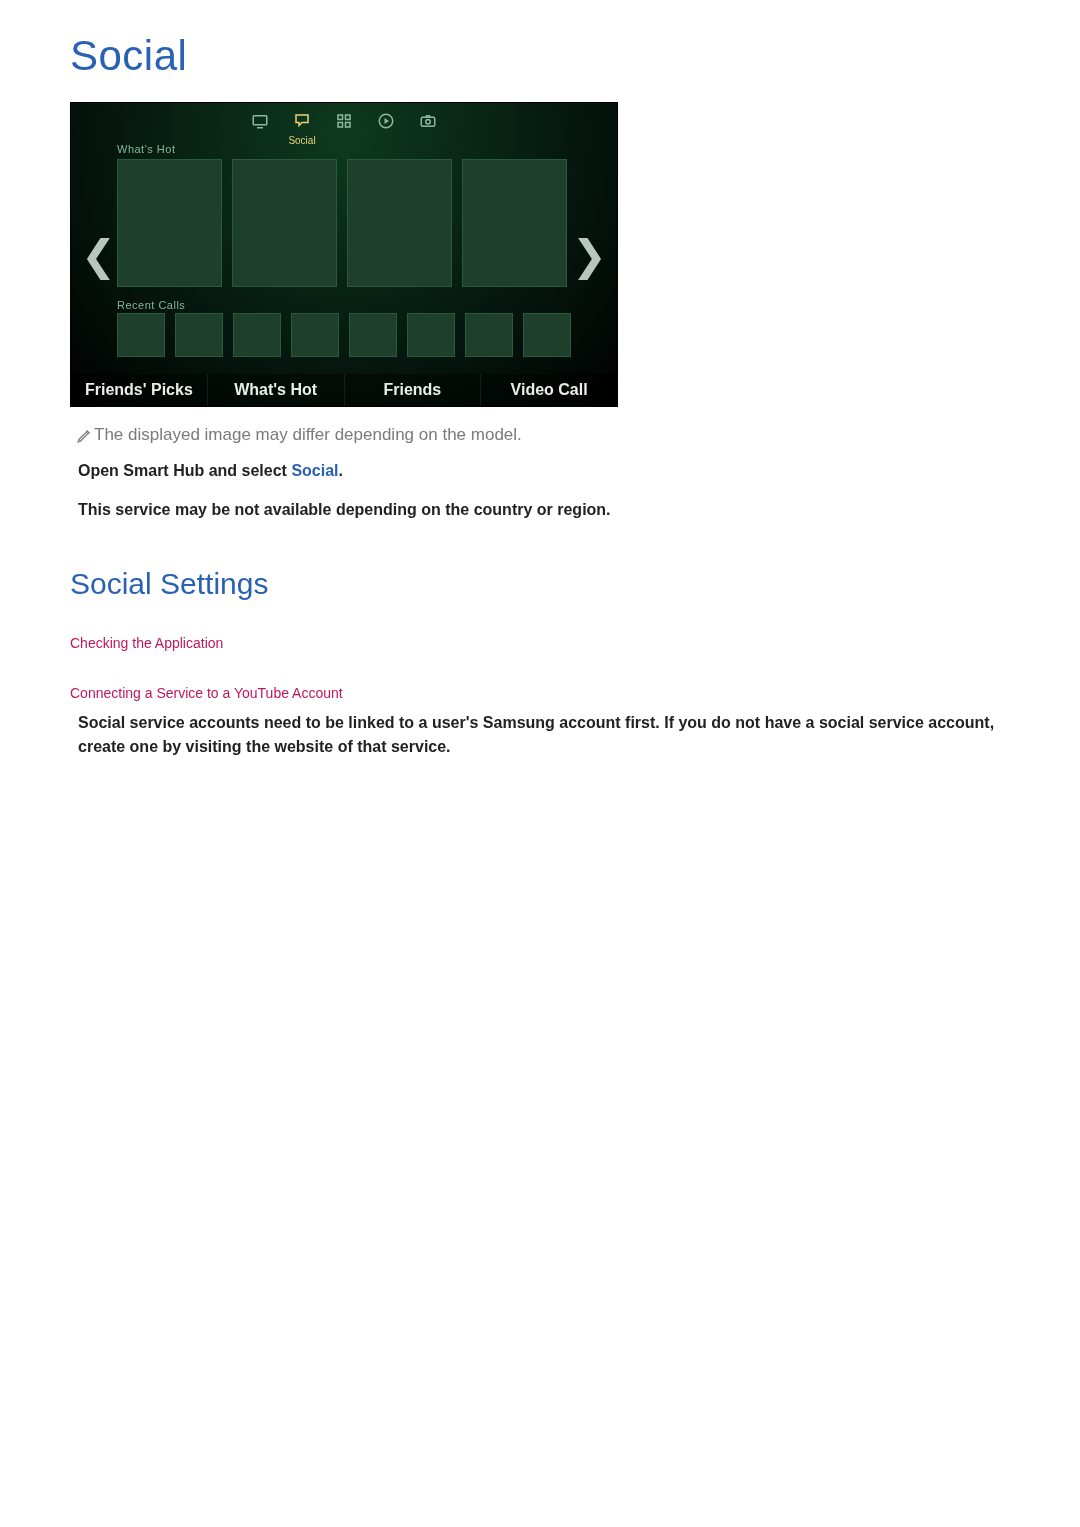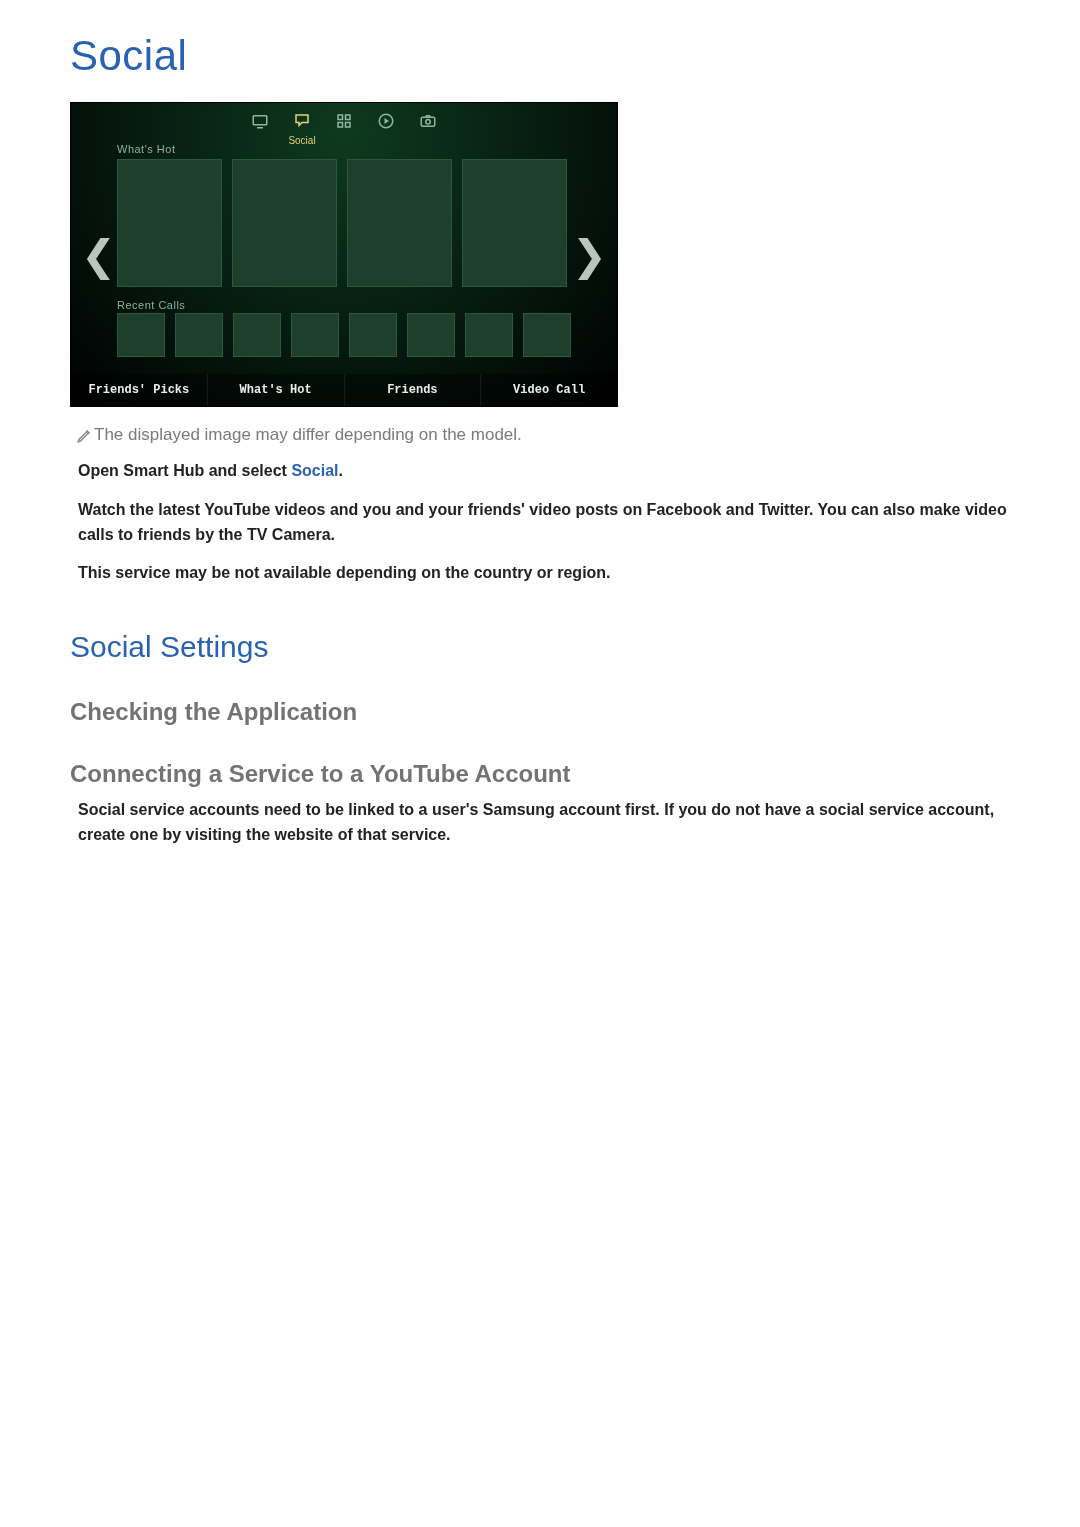--- a/index.html
+++ b/index.html
@@ -24,36 +24,36 @@
   .sectlbl { position: absolute; font-size: 11px; color: #88b49a; letter-spacing: .5px; }
   .lbl-hot { top: 40px; left: 46px; }
   .lbl-recent { top: 196px; left: 46px; }
   .thumbs { position: absolute; display: flex; gap: 10px; }
   .thumbs.row1 { top: 56px; left: 46px; }
   .thumbs.row2 { top: 210px; left: 46px; }
   .thumb { background: #1d3f2c; border: 1px solid #2a5a3e; }
   .row1 .thumb { width: 105px; height: 128px; }
   .row2 .thumb { width: 48px; height: 44px; }
   .bottom-tabs { position: absolute; bottom: 0; left: 0; right: 0; height: 32px; background: rgba(0,0,0,.4); display: flex; }
-  .bottom-tabs .tab { flex: 1; display: flex; align-items: center; justify-content: center; color: #e8efe9; font-size: 12px; font-weight: 700; border-right: 1px solid rgba(255,255,255,.08); font-family: Liberation Mono, monospace; }
+  .bottom-tabs .tab { flex: 1; display: flex; align-items: center; justify-content: center; color: #e8efe9; font-size: 16px; font-weight: 700; border-right: 1px solid rgba(255,255,255,.08); }
   .bottom-tabs .tab:last-child { border-right: none; }
   .note { display: flex; align-items: center; color: #7a7a7a; font-size: 17px; margin: 6px 0 14px 6px; }
   .note .pencil { width: 18px; height: 18px; }
   p.body { font-size: 16px; line-height: 1.55; margin: 8px 0 14px 8px; color: #222; font-weight: bold; }
   .kw { color: #2a62b3; }
   h2.sub { color: #2a62b3; font-weight: 400; font-size: 30px; margin: 44px 0 14px 0; }
   .pathline { font-size: 17px; margin-bottom: 12px; }
   .pathline .sep { color: #222; margin: 0 4px; }
   .trynow {
     display: inline-block; padding: 2px 10px 3px; border-radius: 999px;
     background: linear-gradient(180deg,#2aa3c9 0%, #137aa0 100%);
     color: #fff; font-size: 14px; margin-left: 6px; vertical-align: 1px;
     box-shadow: 0 1px 0 rgba(255,255,255,.3) inset, 0 1px 2px rgba(0,0,0,.2);
   }
-  h3.h3 { color: #737373; font-weight: 700; font-size: 24px; margin: 34px 0 10px 0; }
+  h3.h3 { color: #be185d; font-weight: 400; font-size: 14px; margin: 34px 0 10px 0; }
 </style>
 </head>
 <body>
 
 <div class="page">
 
   <h1 class="title">Social</h1>
 
   <div class="tvshot">
     <div class="navicons">
@@ -127,21 +127,20 @@
     <svg class="pencil" viewBox="0 0 24 24" fill="none" stroke="#8a8a8a" stroke-width="2">
         <path d="M3 21l3-1 11-11-2-2L4 18l-1 3z"></path>
         <path d="M14 6l4 4"></path>
       </svg>
     <span>The displayed image may differ depending on the model.</span>
   </div>
 
   <p class="body">
     <span>Open Smart Hub and select </span><span class="kw">Social</span><span>.</span>
   </p>
-  <p class="body">Watch the latest YouTube videos and you and your friends' video posts on Facebook and Twitter. You can also make video calls to friends by the TV Camera.</p>
   <p class="body">This service may be not available depending on the country or region.</p>
 
   <h2 class="sub">Social Settings</h2>
 
   <h3 class="h3">Checking the Application</h3>
 
   <h3 class="h3">Connecting a Service to a YouTube Account</h3>
   <p class="body">Social service accounts need to be linked to a user's Samsung account first. If you do not have a social service account, create one by visiting the website of that service.</p>
 
 </div>

